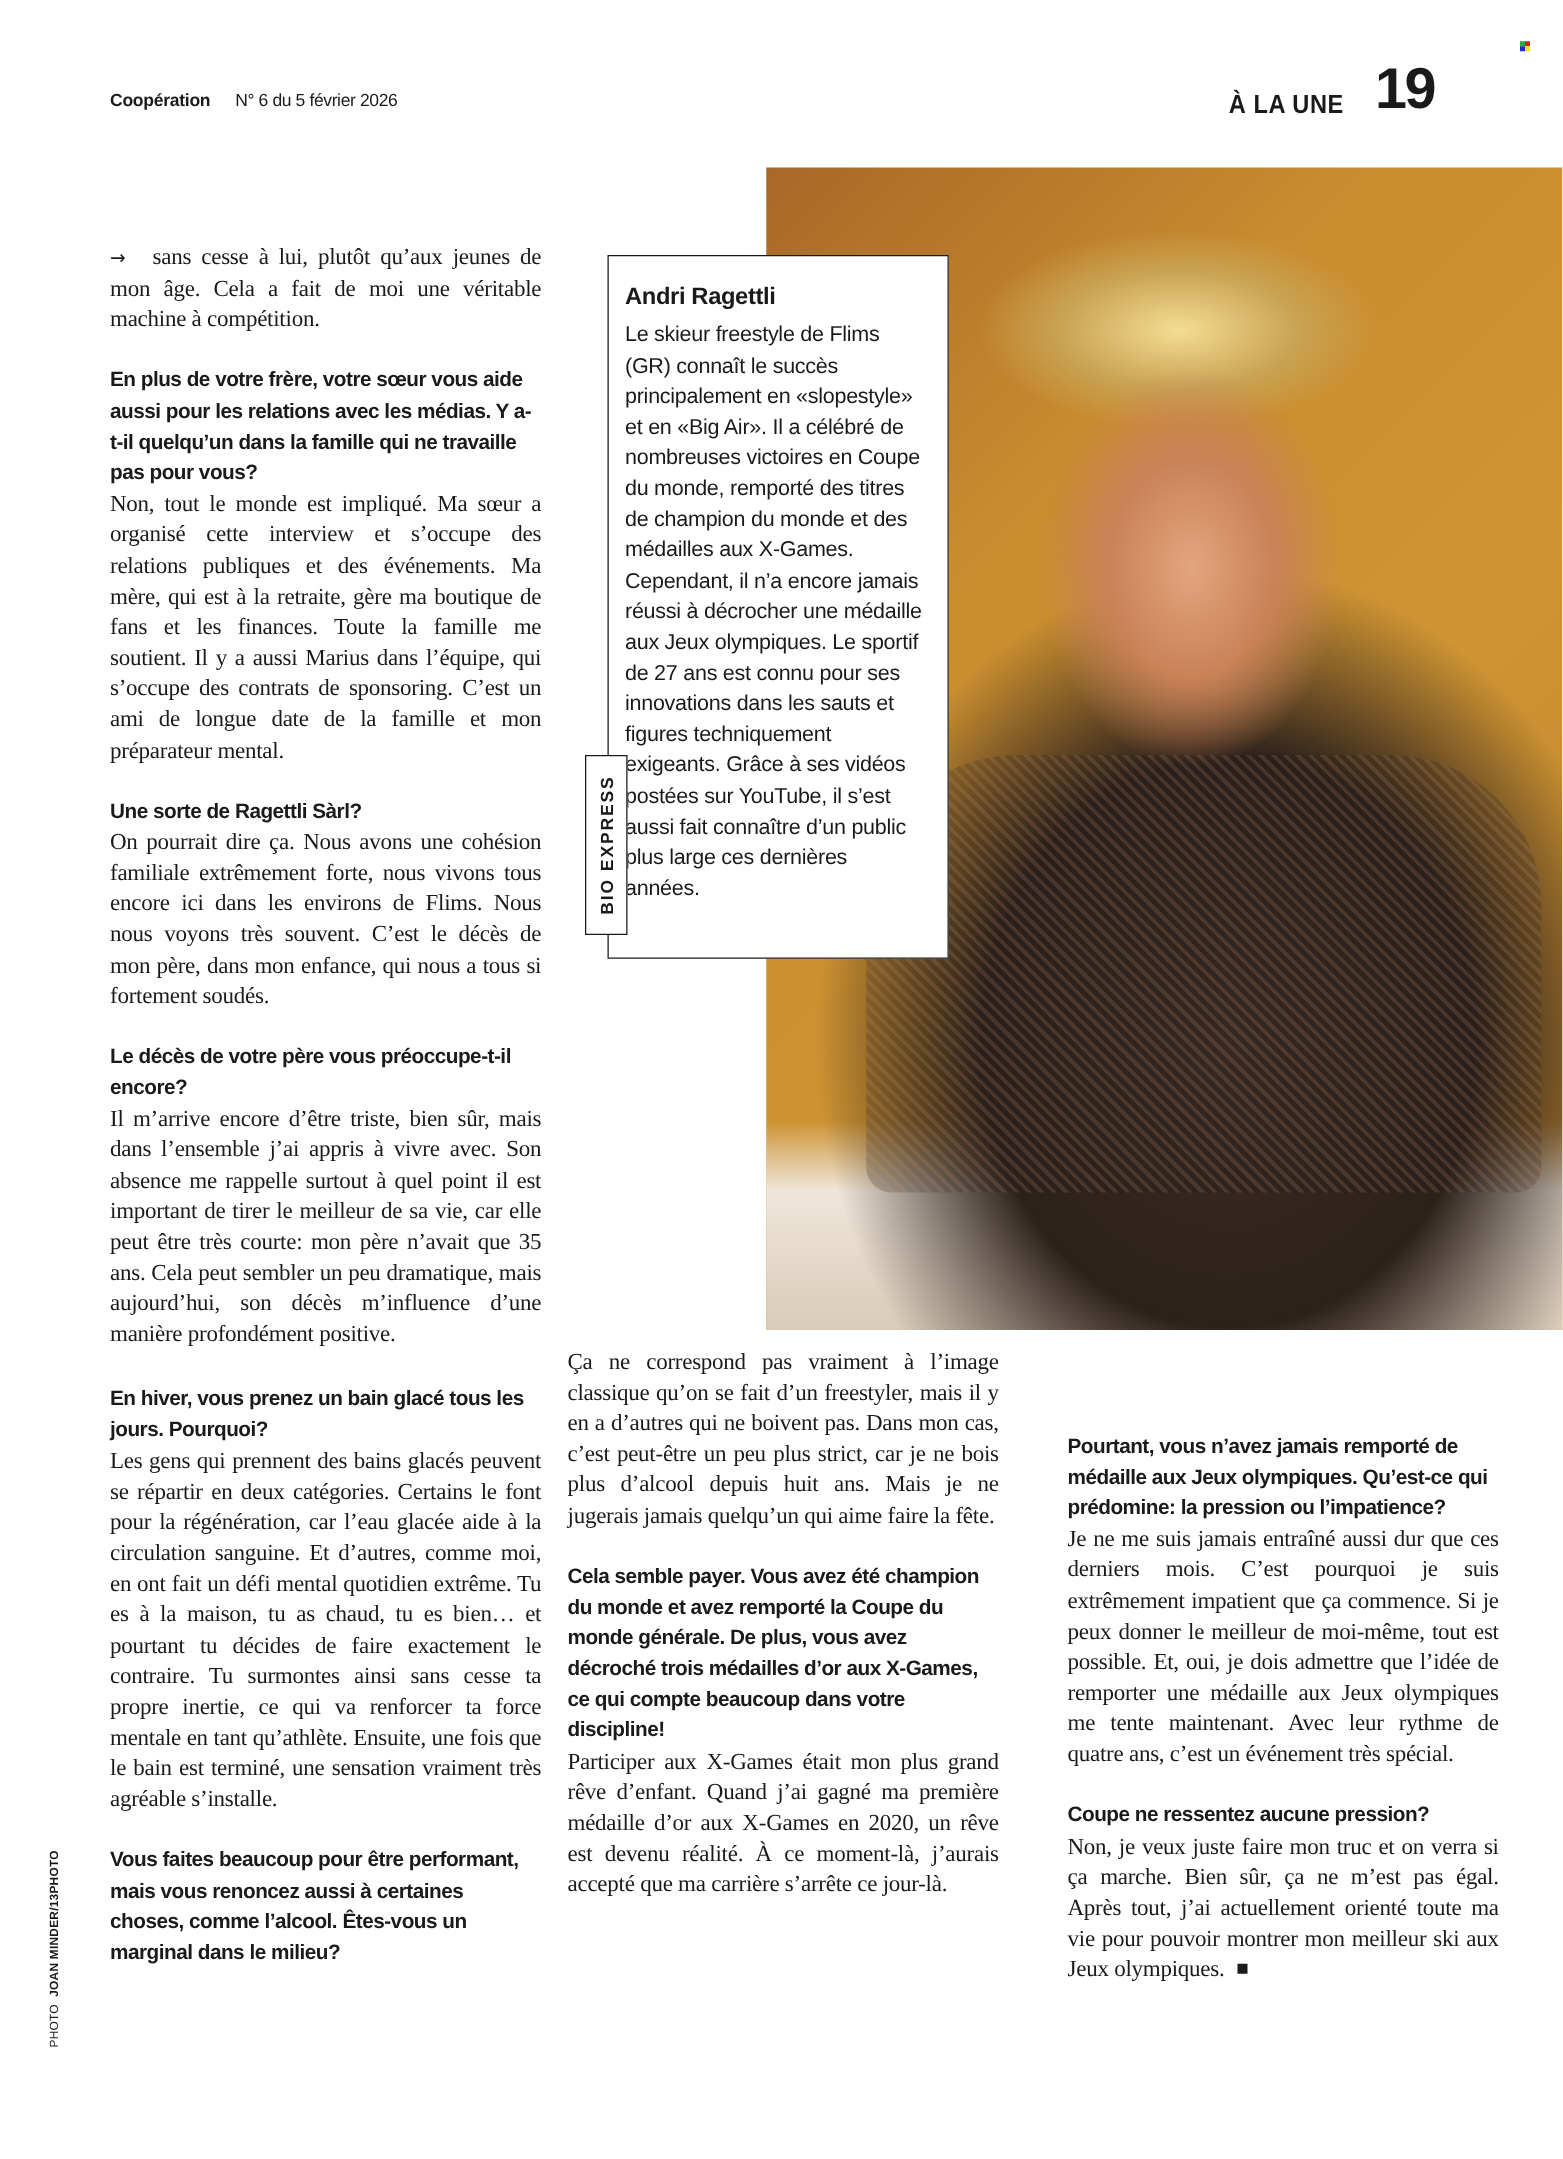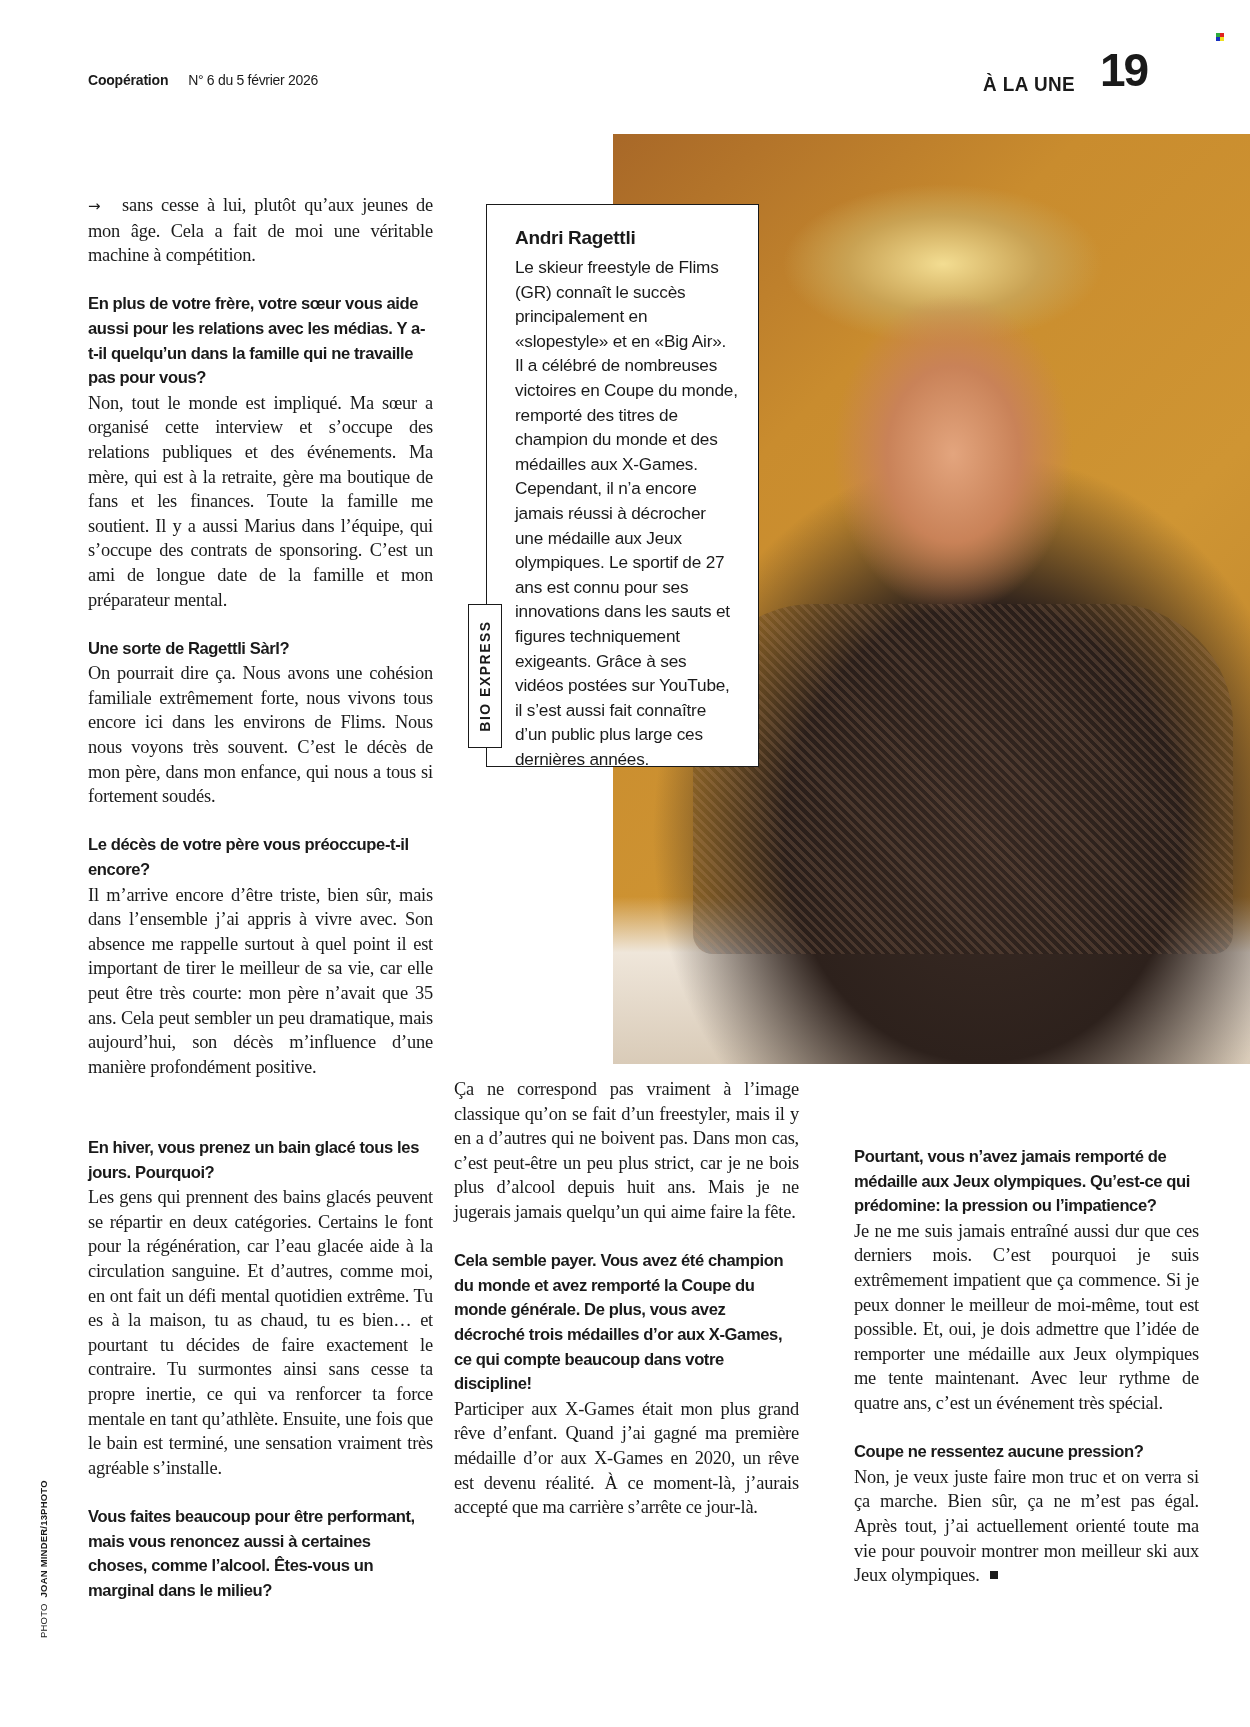--- a/index.html
+++ b/index.html
@@ -31,21 +31,21 @@
   .photo .shirt-pattern {
     position: absolute; left: 80px; top: 470px; width: 540px; height: 350px;
     background-image: repeating-linear-gradient(45deg, rgba(120,90,70,0.35) 0 3px, rgba(30,22,18,0.2) 3px 7px);
     border-radius: 120px 120px 20px 20px;
   }
 
   
   .bio-box {
     position: absolute; left: 486px; top: 204px; width: 273px; height: 563px;
     background: #fff; border: 1.5px solid #1a1a1a; box-sizing: border-box;
-    padding: 22px 20px 0 28px;
+    padding: 22px 20px 0 13px;
   }
   .bio-box .bio-name { font-size: 19px; font-weight: bold; margin-bottom: 6px; letter-spacing: -0.3px; }
   .bio-box .bio-text { font-size: 17.2px; line-height: 24.6px; letter-spacing: -0.2px; }
   .bio-tab {
     position: absolute; left: 468px; top: 604px; width: 34px; height: 144px;
     background: #fff; border: 1.5px solid #1a1a1a; box-sizing: border-box;
   }
   .bio-tab span {
     position: absolute; left: 50%; top: 50%;
     transform: translate(-50%, -50%) rotate(-90deg);
@@ -101,21 +101,21 @@
   <p class="q">En plus de votre frère, votre sœur vous aide aussi pour les relations avec les médias. Y a-t-il quelqu’un dans la famille qui ne travaille pas pour vous?</p>
   <p class="a">Non, tout le monde est impliqué. Ma sœur a organisé cette interview et s’occupe des relations publiques et des événements. Ma mère, qui est à la retraite, gère ma boutique de fans et les finances. Toute la famille me soutient. Il y a aussi Marius dans l’équipe, qui s’occupe des contrats de sponsoring. C’est un ami de longue date de la famille et mon préparateur mental.</p>
   <div class="gap"></div>
   <p class="q">Une sorte de Ragettli Sàrl?</p>
   <p class="a">On pourrait dire ça. Nous avons une cohésion familiale extrêmement forte, nous vivons tous encore ici dans les environs de Flims. Nous nous voyons très souvent. C’est le décès de mon père, dans mon enfance, qui nous a tous si fortement soudés.</p>
   <div class="gap"></div>
   <p class="q">Le décès de votre père vous préoccupe-t-il encore?</p>
   <p class="a">Il m’arrive encore d’être triste, bien sûr, mais dans l’ensemble j’ai appris à vivre avec. Son absence me rappelle surtout à quel point il est important de tirer le meilleur de sa vie, car elle peut être très courte: mon père n’avait que 35 ans. Cela peut sembler un peu dramatique, mais aujourd’hui, son décès m’influence d’une manière profondément positive.</p>
 </div>
 
-<div class="col" style="left:88px; top:1136px;">
+<div class="col" style="left:88px; top:1107px;">
   <p class="q">En hiver, vous prenez un bain glacé tous les jours. Pourquoi?</p>
   <p class="a">Les gens qui prennent des bains glacés peuvent se répartir en deux catégories. Certains le font pour la régénération, car l’eau glacée aide à la circulation sanguine. Et d’autres, comme moi, en ont fait un défi mental quotidien extrême. Tu es à la maison, tu as chaud, tu es bien… et pourtant tu décides de faire exactement le contraire. Tu surmontes ainsi sans cesse ta propre inertie, ce qui va renforcer ta force mentale en tant qu’athlète. Ensuite, une fois que le bain est terminé, une sensation vraiment très agréable s’installe.</p>
   <div class="gap"></div>
   <p class="q">Vous faites beaucoup pour être performant, mais vous renoncez aussi à certaines choses, comme l’alcool. Êtes-vous un marginal dans le milieu?</p>
 </div>
 
 <div class="col" style="left:454px; top:1077px;">
   <p class="a">Ça ne correspond pas vraiment à l’image classique qu’on se fait d’un freestyler, mais il y en a d’autres qui ne boivent pas. Dans mon cas, c’est peut-être un peu plus strict, car je ne bois plus d’alcool depuis huit ans. Mais je ne jugerais jamais quelqu’un qui aime faire la fête.</p>
   <div class="gap"></div>
   <p class="q">Cela semble payer. Vous avez été champion du monde et avez remporté la Coupe du monde générale. De plus, vous avez décroché trois médailles d’or aux X-Games, ce qui compte beaucoup dans votre discipline!</p>

